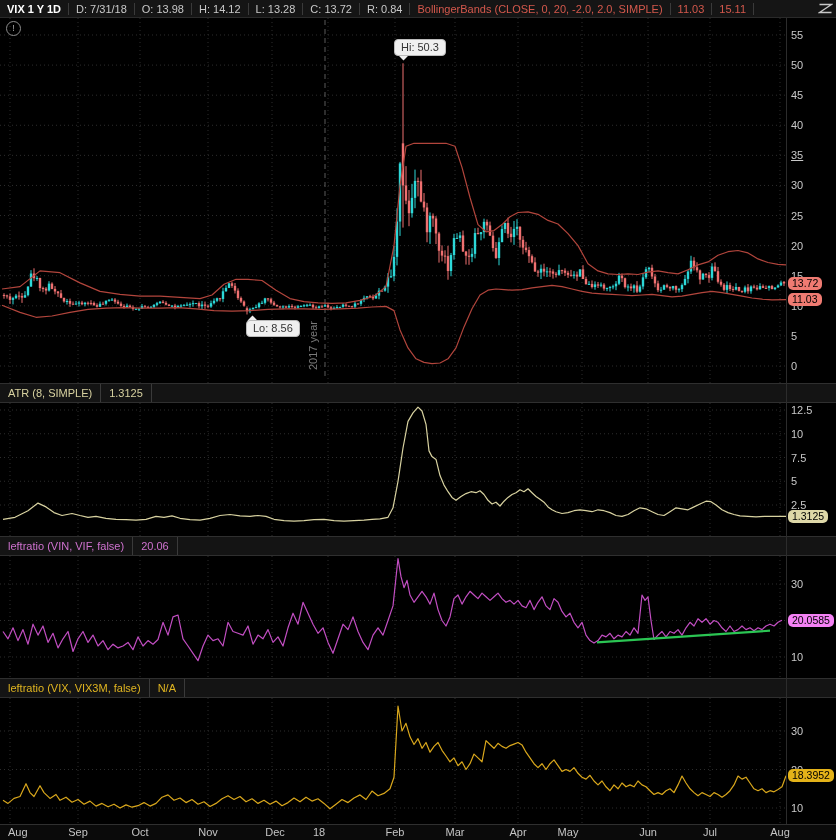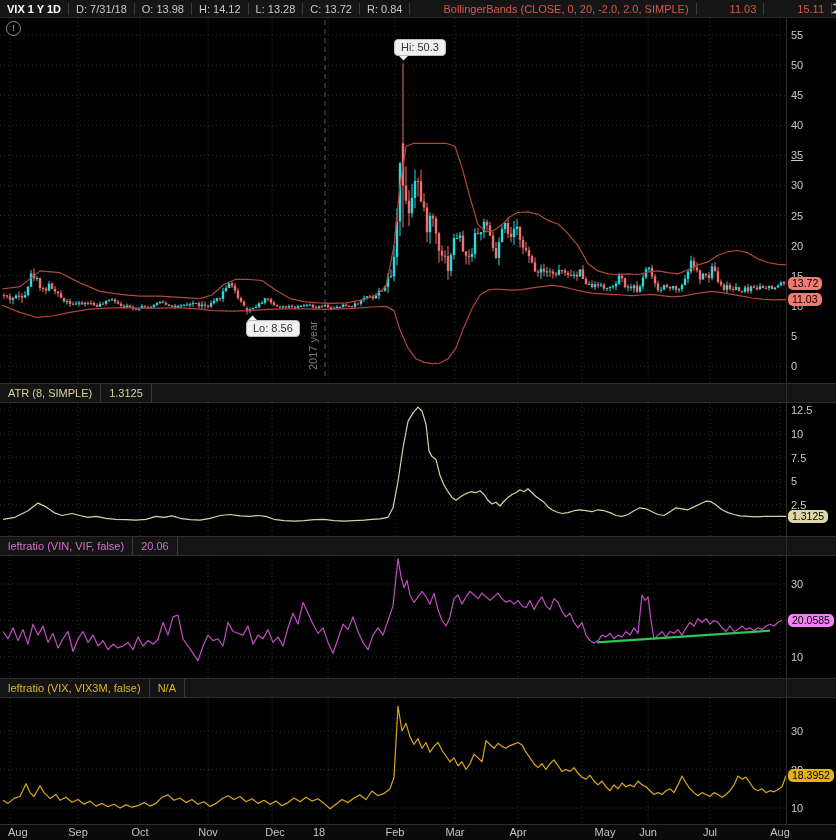--- a/index.html
+++ b/index.html
@@ -4,21 +4,21 @@
 <style>
   html,body{margin:0;padding:0;background:#000;}
   body{position:relative;width:836px;height:840px;overflow:hidden;
        font-family:"Liberation Sans",sans-serif;color:#c9c9c9;font-size:11px;}
   
   .toolbar{position:absolute;top:0;left:0;width:836px;height:18px;background:#151515;
            border-bottom:1px solid #2a2a2a;display:flex;align-items:center;box-sizing:border-box;}
   .tcell{padding:0 7px;display:flex;align-items:center;border-right:1px solid #3a3a3a;
          color:#c9c9c9;white-space:nowrap;}
   .tcell.sym{color:#ffffff;font-weight:bold;}
-  .tcell.red{color:#d4584c;margin-left:26px;}
+  .tcell.red{color:#d4584c;}
   .tspacer{flex:1;}
   .ticon{width:22px;display:flex;align-items:center;justify-content:center;}
   
   .phead{position:absolute;left:0;width:836px;height:20px;background:#141414;
          border-top:1px solid #2f2f2f;border-bottom:1px solid #2f2f2f;
          display:flex;align-items:stretch;box-sizing:border-box;}
   .phead .cell{padding:0 8px;display:flex;align-items:center;border-right:1px solid #3a3a3a;white-space:nowrap;}
   .atrc{color:#d8d2a0;}
   .p3c{color:#cf72cf;}
   .p4c{color:#e0b520;}
@@ -739,16 +739,16 @@
 <div class="tick" style="top: 731px;">30</div>
 <div class="month first" style="left: 8px;">Aug</div>
 <div class="month" style="left: 78px;">Sep</div>
 <div class="month" style="left: 140px;">Oct</div>
 <div class="month" style="left: 208px;">Nov</div>
 <div class="month" style="left: 275px;">Dec</div>
 <div class="month" style="left: 319px;">18</div>
 <div class="month" style="left: 395px;">Feb</div>
 <div class="month" style="left: 455px;">Mar</div>
 <div class="month" style="left: 518px;">Apr</div>
-<div class="month" style="left: 605px;">May</div>
+<div class="month" style="left: 568px;">May</div>
 <div class="month" style="left: 648px;">Jun</div>
 <div class="month" style="left: 710px;">Jul</div>
 <div class="month" style="left: 780px;">Aug</div>
 
 </body></html>

